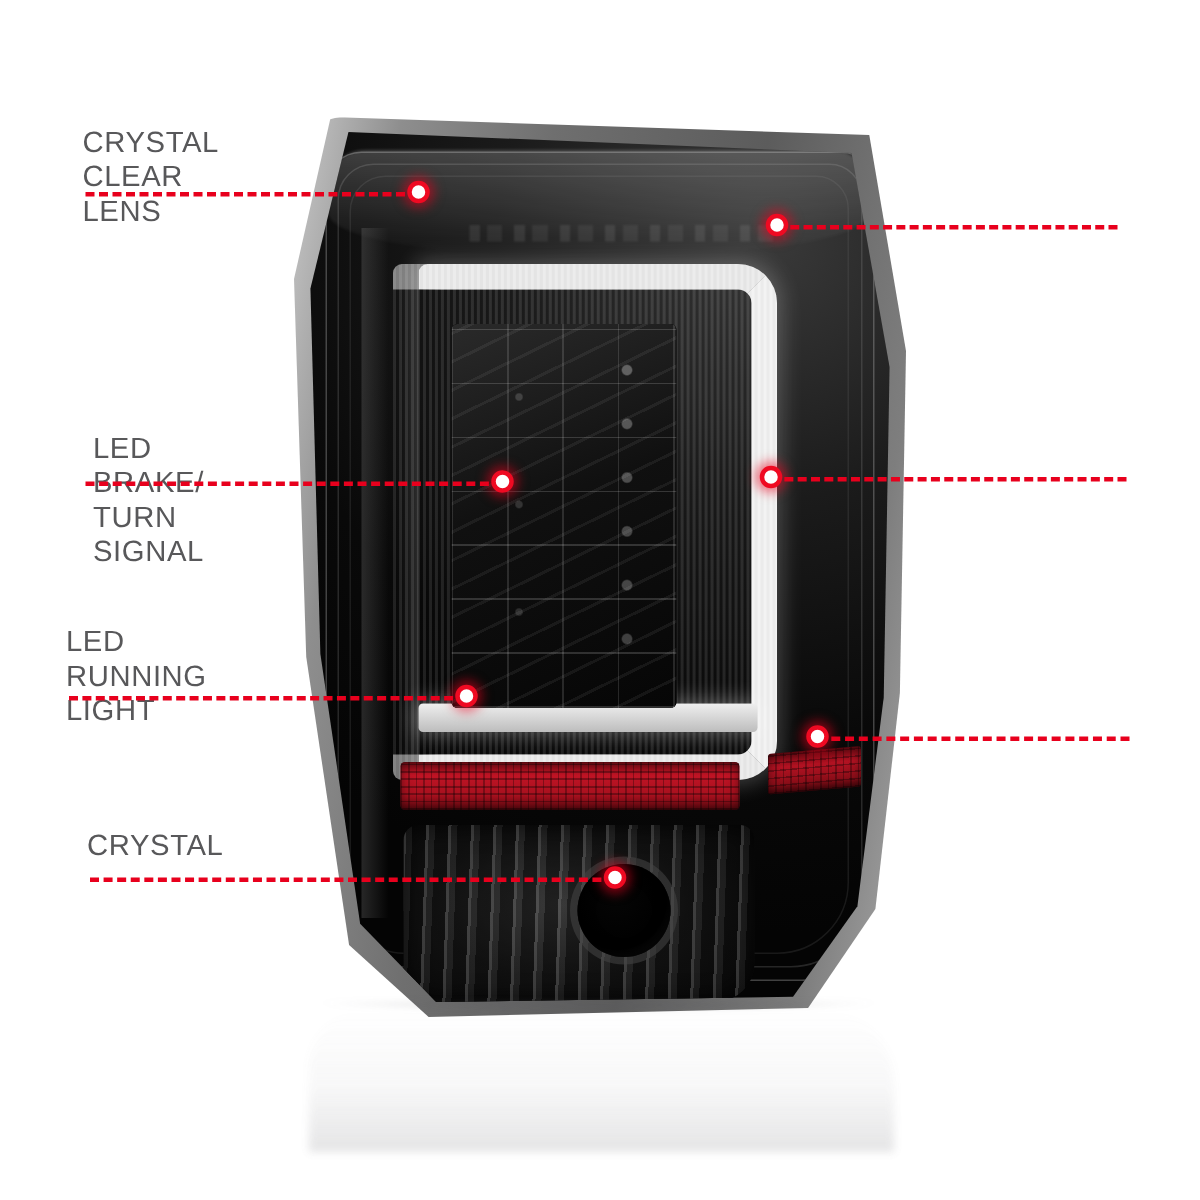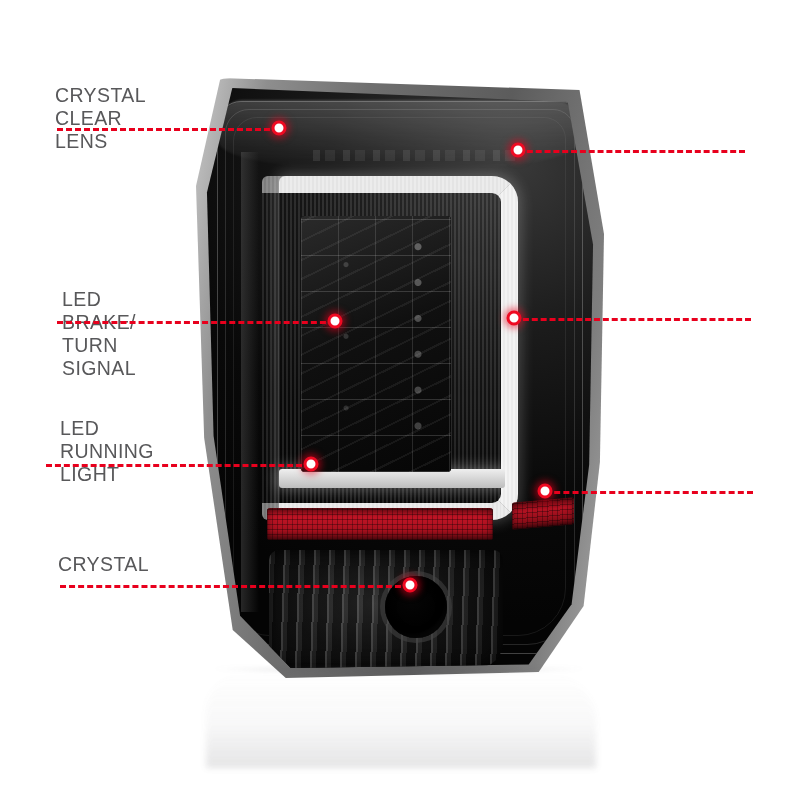--- a/index.html
+++ b/index.html
@@ -267,21 +267,21 @@
         <div class="ctext" style="left: 62px; top: 272px; position: absolute; margin-top: 16px;">LED BRAKE/
 TURN SIGNAL</div>
         <div class="lead" style="left: 57px; top: 321px; width: 278px;"></div>
         <div class="dot" style="left: 335px; top: 321px;"></div>
       </div>
       <div class="callout right">
         <div class="lead" style="left: 514px; top: 318px; width: 237px;"></div>
         <div class="dot" style="left: 514px; top: 318px;"></div>
       </div>
       <div class="callout left">
-        <div class="ctext" style="left: 60px; top: 417px; position: absolute;">LED
+        <div class="ctext" style="left: 44px; top: 417px; position: absolute;">LED
 RUNNING LIGHT</div>
         <div class="lead" style="left: 46px; top: 464px; width: 265px;"></div>
         <div class="dot" style="left: 311px; top: 464px;"></div>
       </div>
       <div class="callout right">
         <div class="lead" style="left: 545px; top: 491px; width: 208px;"></div>
         <div class="dot" style="left: 545px; top: 491px;"></div>
       </div>
       <div class="callout left">
         <div class="ctext" style="left: 58px; top: 553px; position: absolute;">CRYSTAL</div>

